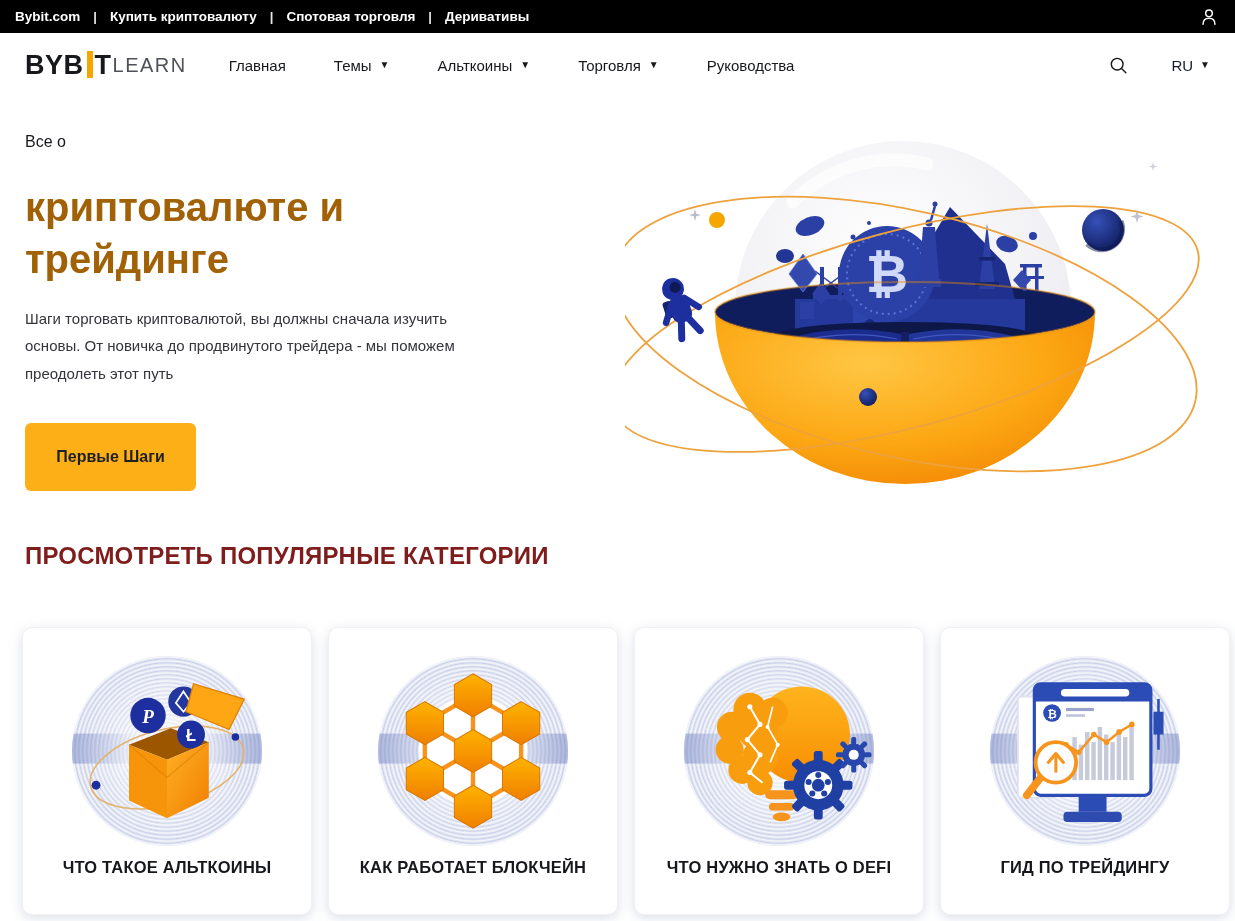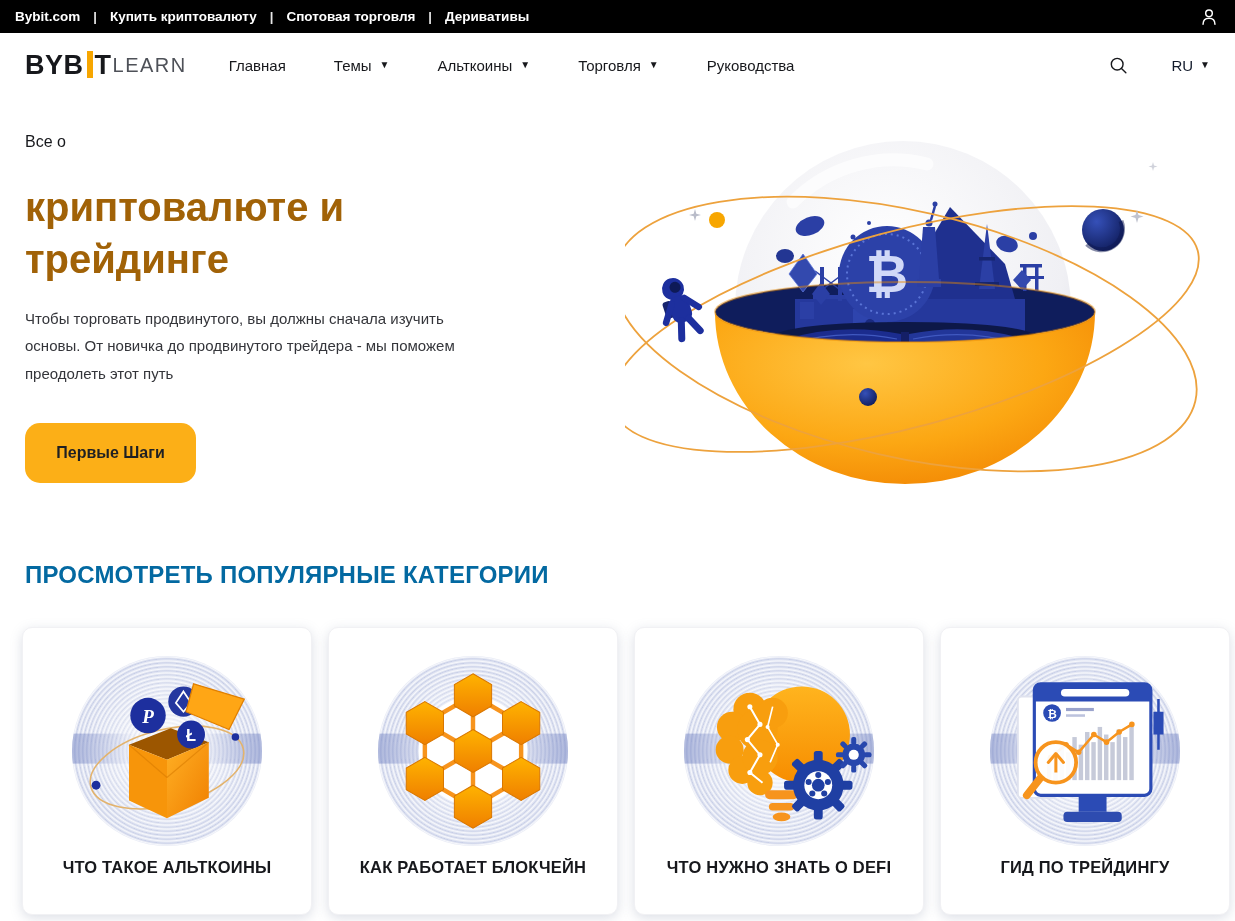--- a/index.html
+++ b/index.html
@@ -26,28 +26,28 @@
   .nav-right { margin-left:auto; display:flex; align-items:center; gap:42px; }
   .search-icon { width:21px; height:21px; cursor:pointer; }
   .lang { display:flex; align-items:center; gap:7px; font-size:15px; color:#121a2b; cursor:pointer; }
 
   
   .hero { position:relative; height:440px; }
   .hero-text { position:absolute; left:25px; top:36px; width:460px; }
   .eyebrow { font-size:16px; color:#17181c; }
   h1 { font-size:40px; font-weight:bold; line-height:1.3; margin-top:30px; color:#a16207; }
   .hero-desc { margin-top:20px; font-size:15px; line-height:1.82; color:#34353a; width:445px; }
-  .cta { margin-top:36px; width:171px; height:60px; background:#fcaf17; border:none;
-         border-radius:15px; font-family:"Liberation Sans",sans-serif; font-size:16px;
+  .cta { margin-top:36px; width:171px; height:68px; background:#fcaf17; border:none;
+         border-radius:6px; font-family:"Liberation Sans",sans-serif; font-size:16px;
          font-weight:bold; color:#1f2023; cursor:pointer; }
   .hero-art { position:absolute; left:625px; top:2px; width:600px; height:430px; }
 
   
-  .cat-heading { position:absolute; left:25px; top:561px; font-size:24px; font-weight:bold;
-                 letter-spacing:.2px; color:#0369a1; }
+  .cat-heading { position:absolute; left:25px; top:542px; font-size:24px; font-weight:bold;
+                 letter-spacing:.2px; color:#7f1d1d; }
   .cards { position:absolute; left:22px; top:627px; display:flex; gap:16px; }
   .card { width:290px; height:288px; background:#fff; border-radius:10px;
           border:1px solid #f1f1f4; box-shadow:0 3px 12px rgba(130,140,165,.28);
           cursor:pointer; }
   .ring-bg { position:relative; width:190px; height:190px; margin:28px auto 0;
              border-radius:50%; overflow:hidden;
              background:
                radial-gradient(circle at 50% 50%, rgba(255,255,255,.95) 0%, rgba(255,255,255,.25) 45%, rgba(255,255,255,0) 62%),
                repeating-radial-gradient(circle at 50% 50%, #c6cde6 0px, #f7f8fc 2px, #d2d8ec 4px); }
   .ring-bg::before { content:""; position:absolute; left:-2px; right:-2px; top:50%;
@@ -115,21 +115,21 @@
   </div>
 </div>
 
 <div class="hero">
   <div class="hero-text">
     <div class="eyebrow">Все о</div>
     <h1>
       <div>криптовалюте и</div>
       <div>трейдинге</div>
     </h1>
-    <p class="hero-desc">Чтобы торговать продвинутого, вы должны сначала изучить основы. От новичка до продвинутого трейдера - мы поможем преодолеть этот путь</p>
+    <p class="hero-desc">Шаги торговать криптовалютой, вы должны сначала изучить основы. От новичка до продвинутого трейдера - мы поможем преодолеть этот путь</p>
     <button class="cta">Первые Шаги</button>
   </div>
 
   <svg class="hero-art" viewBox="0 0 600 430">
     <defs>
       <radialGradient id="glassG" cx="45%" cy="35%" r="75%">
         <stop offset="0%" stop-color="#ffffff"></stop>
         <stop offset="70%" stop-color="#f0f0f4"></stop>
         <stop offset="100%" stop-color="#dcdde6"></stop>
       </radialGradient>

